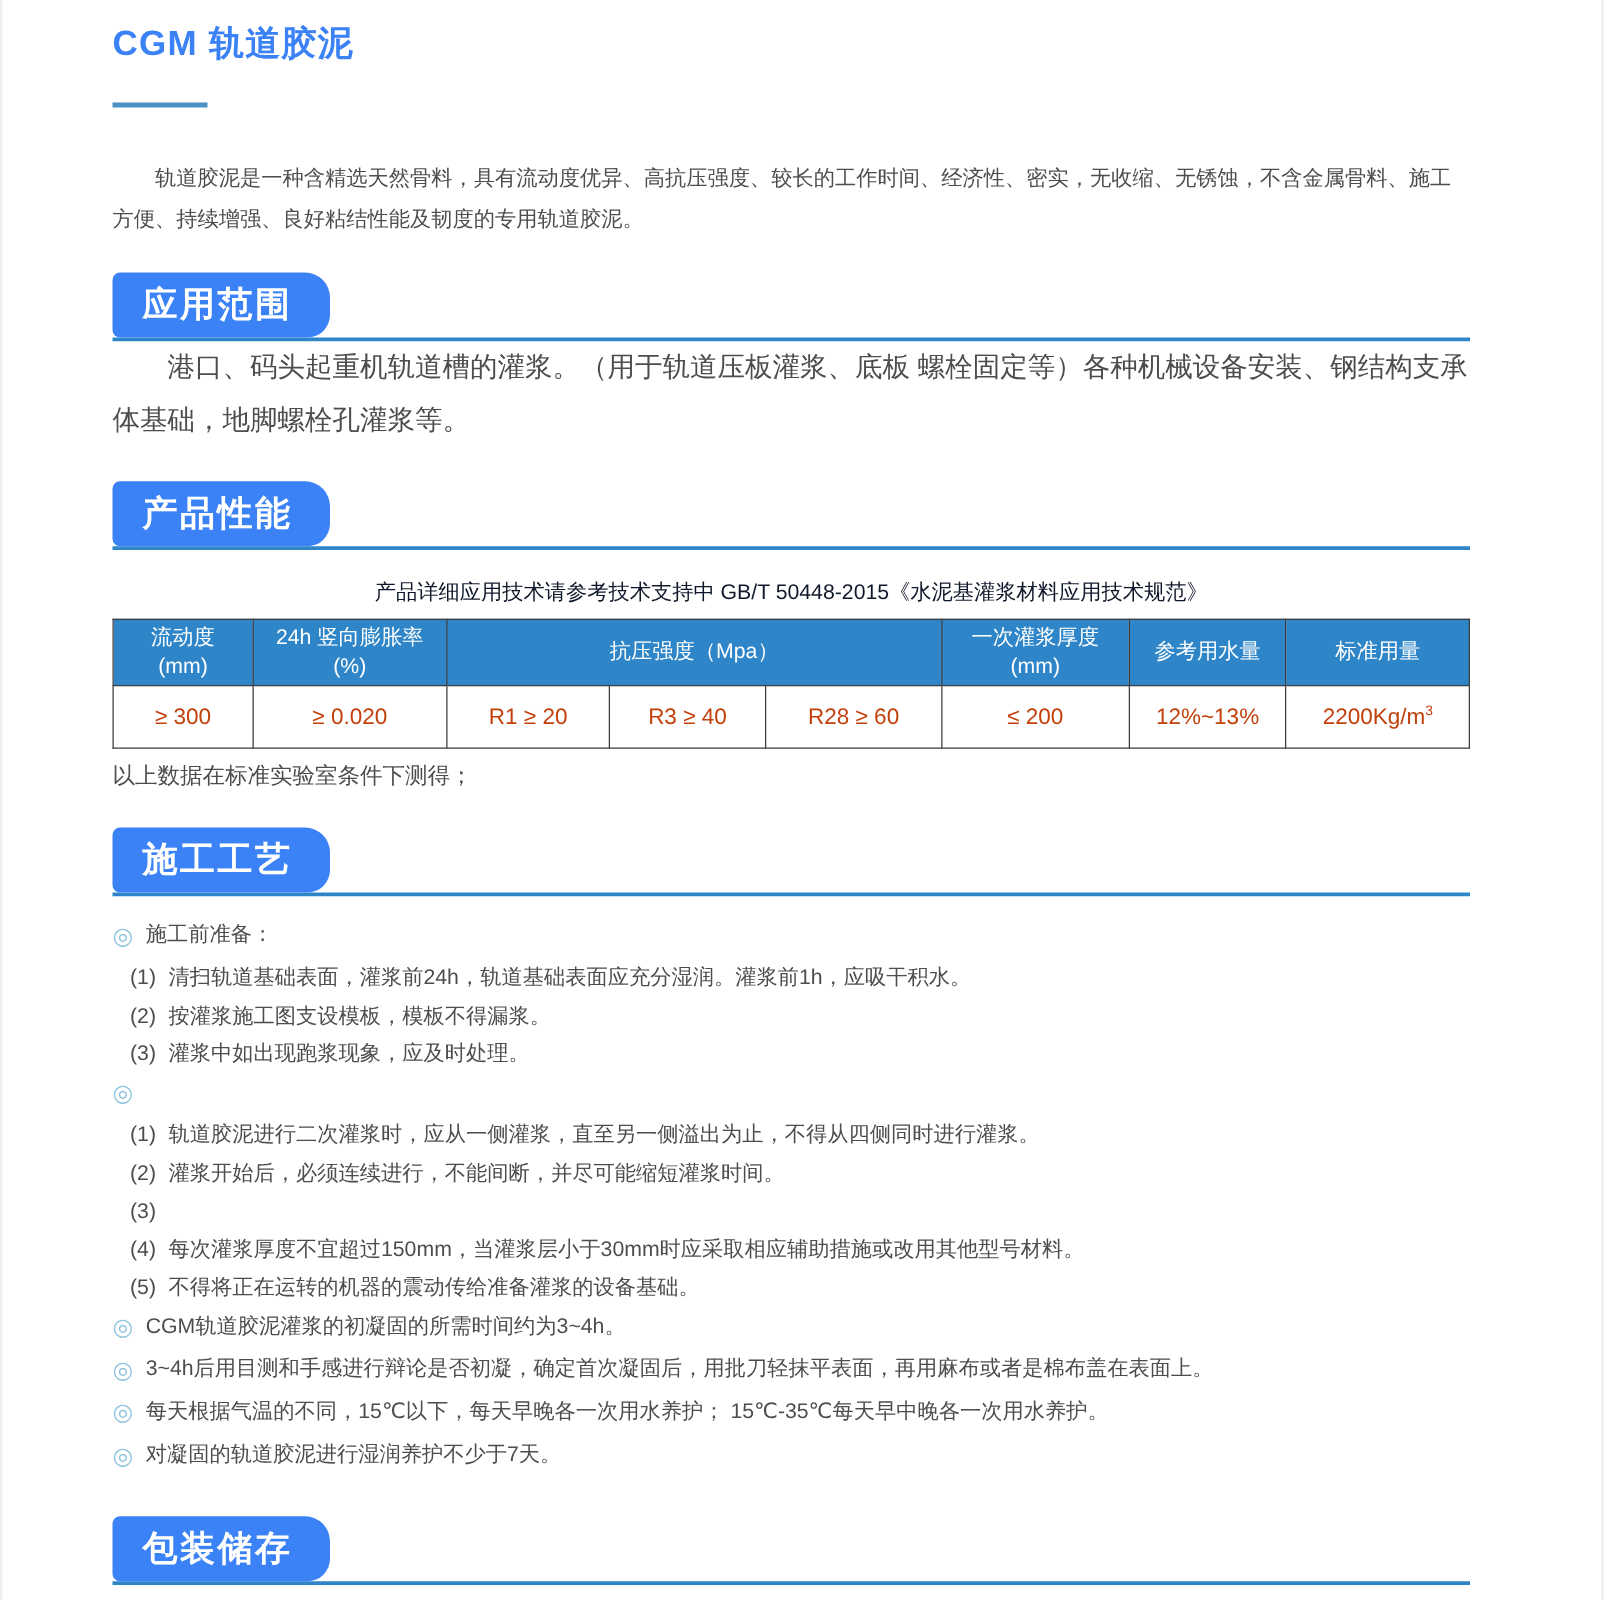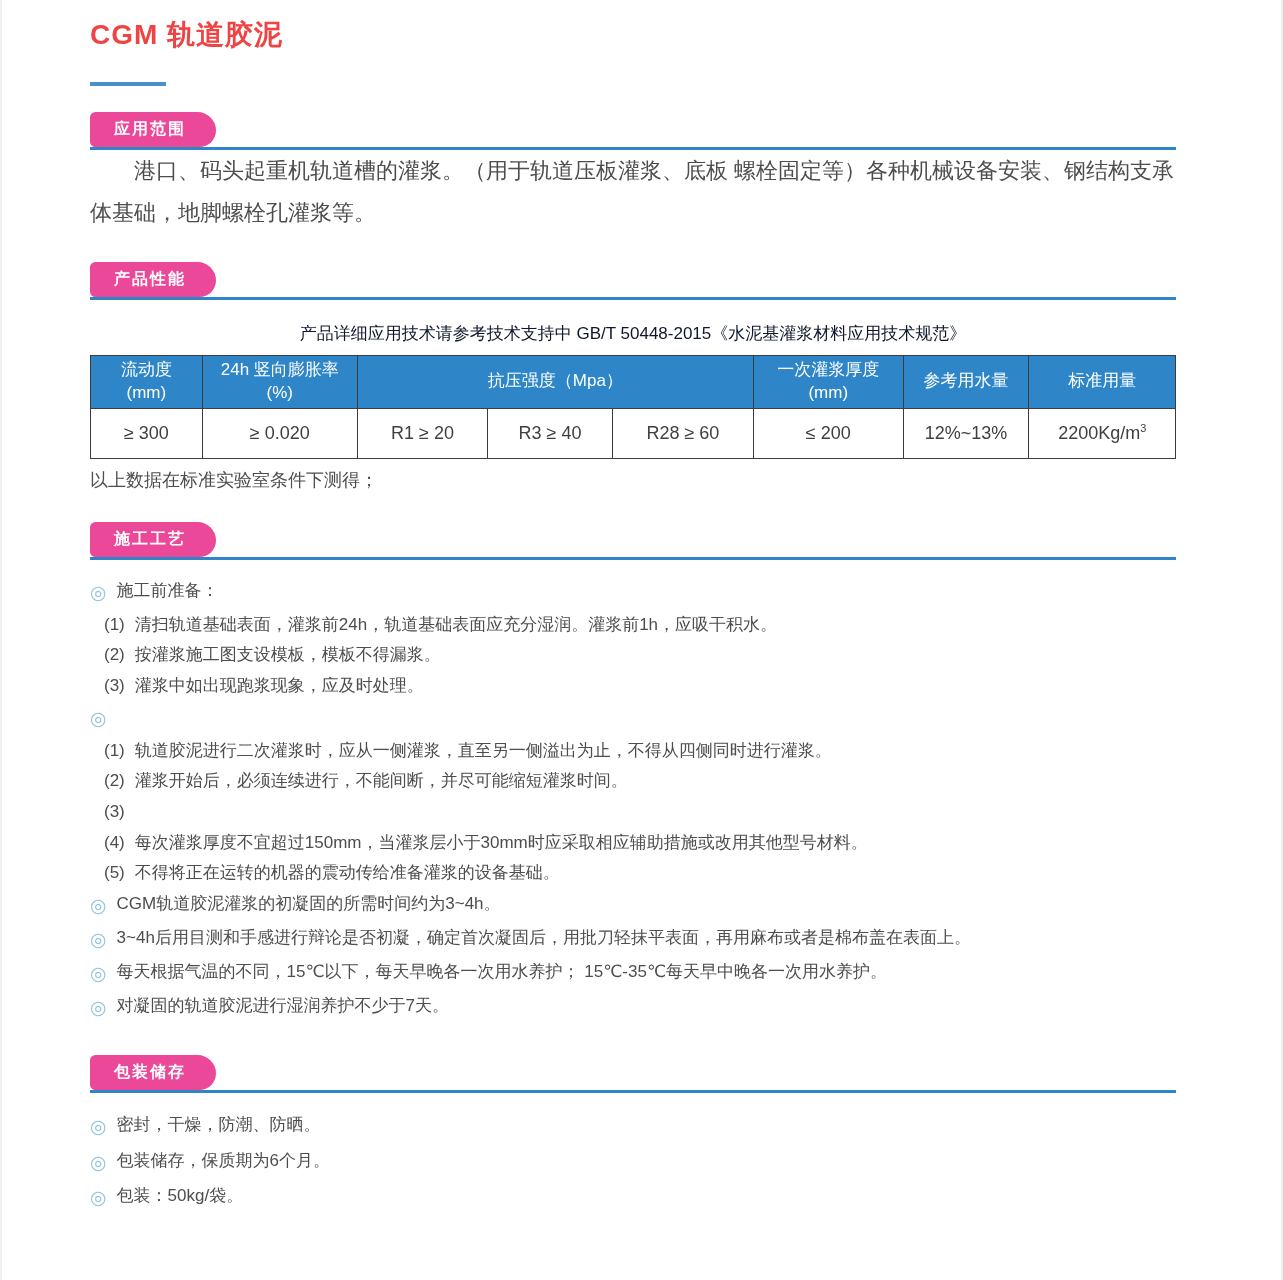--- a/index.html
+++ b/index.html
@@ -8,21 +8,21 @@
     background:#ffffff;
     font-family:"Liberation Sans","DejaVu Sans",sans-serif;
     color:#4d4d4d;
     border-left:2px solid #f0efed;
     border-right:2px solid #f0efed;
   }
   .page { padding:16px 105px 0 88px; }
 
   
   .page-title {
-    color:#ef4444;
+    color:#3b82f6;
     font-size:28px;
     font-weight:bold;
     letter-spacing:1px;
   }
   .title-underline {
     width:76px; height:4px;
     background:#4a90c4;
     margin-top:28px;
   }
 
@@ -34,23 +34,23 @@
   }
 
   
   .sec-head {
     display:flex;
     align-items:flex-end;
     border-bottom:3px solid #2e86c8;
   }
   .sec-tab {
     display:inline-block;
-    background:#ec4899;
+    background:#3b82f6;
     color:#ffffff;
-    font-size:16px;
+    font-size:28px;
     font-weight:bold;
     letter-spacing:2px;
     padding:7px 30px 7px 24px;
     border-radius:6px 20px 18px 6px;
   }
 
   .section-application { margin-top:26px; }
   .section-performance { margin-top:28px; }
   .section-process { margin-top:30px; }
   .section-packaging { margin-top:30px; }
@@ -84,21 +84,21 @@
     color:#ffffff;
     font-weight:normal;
     font-size:17px;
     height:53px;
     line-height:1.35;
     white-space:pre-line;
     vertical-align:middle;
   }
   table.perf td {
     background:#ffffff;
-    color:#404040;
+    color:#c2410c;
     font-size:18px;
     height:50px;
     vertical-align:middle;
   }
   table.perf sup { font-size:11px; }
 
   .footnote {
     margin-top:9px;
     font-size:18px;
     color:#4d4d4d;
@@ -124,20 +124,21 @@
 </head>
 <body>
 
 <div class="page">
 
   <header>
     <h1 class="page-title">CGM 轨道胶泥</h1>
     <div class="title-underline"></div>
   </header>
 
+  <p class="intro">轨道胶泥是一种含精选天然骨料，具有流动度优异、高抗压强度、较长的工作时间、经济性、密实，无收缩、无锈蚀，不含金属骨料、施工方便、持续增强、良好粘结性能及韧度的专用轨道胶泥。</p>
 
   <section class="section-application">
     <div class="sec-head">
       <span class="sec-tab">应用范围</span>
     </div>
     <p class="body-par">港口、码头起重机轨道槽的灌浆。（用于轨道压板灌浆、底板 螺栓固定等）各种机械设备安装、钢结构支承体基础，地脚螺栓孔灌浆等。</p>
   </section>
 
   <section class="section-performance">
     <div class="sec-head">

